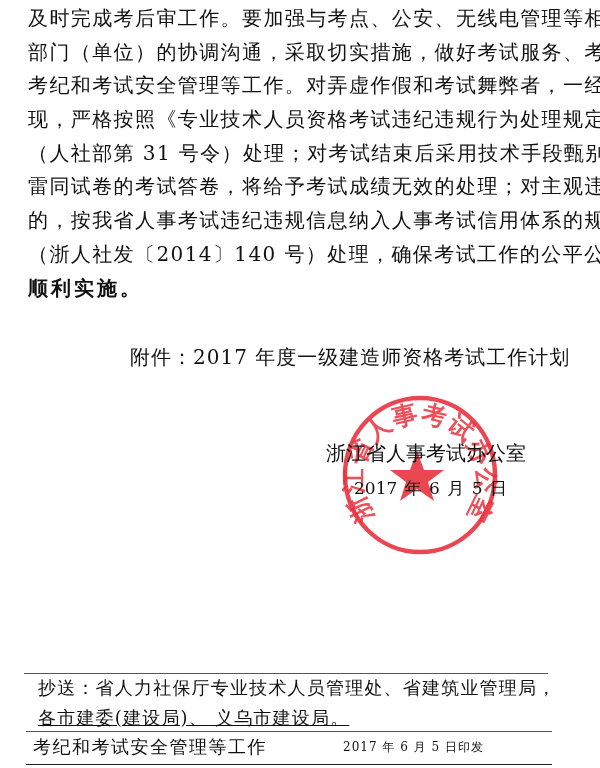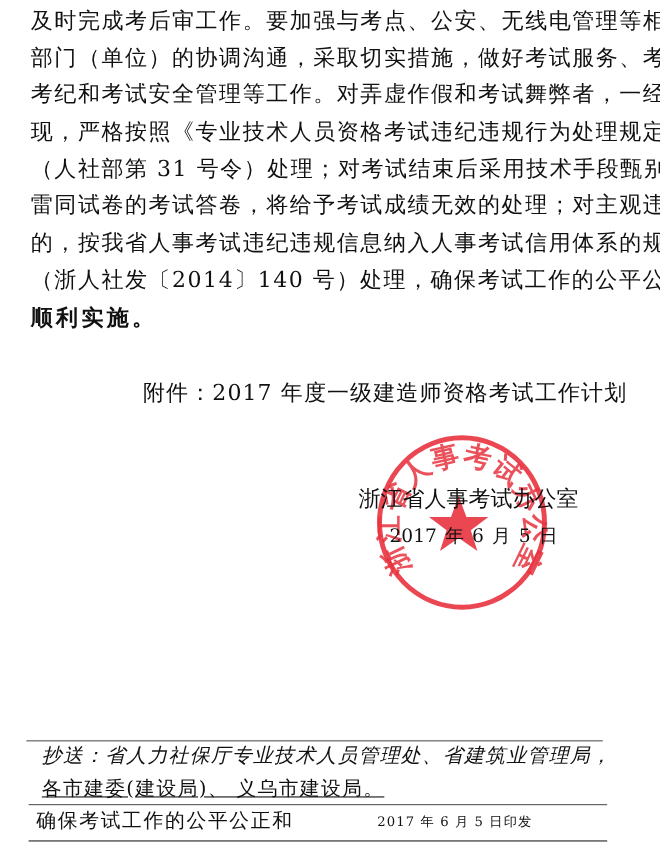--- a/index.html
+++ b/index.html
@@ -45,20 +45,20 @@
     <text font-size="25" fill="#e8333f" opacity="0.85" font-family="DejaVu Sans, sans-serif" font-weight="bold" letter-spacing="1">
       <textPath href="#sealArc" startOffset="50%" text-anchor="middle">浙江省人事考试办公室</textPath>
     </text>
     <polygon fill="#e8333f" opacity="0.9" points="75,56 82,75 102,75 86,87 92,106 75,94 58,106 64,87 48,75 68,75"></polygon>
   </svg>
 
   <div class="sig-org">浙江省人事考试办公室</div>
   <div class="sig-date">2017 年 6 月 5 日</div>
 
   <div class="rule" style="left:24px; width:524px; top:673px;"></div>
-  <div class="cc" style="top:677px;font-style:italic;">抄送：省人力社保厅专业技术人员管理处、省建筑业管理局，</div>
+  <div class="cc" style="top:677px;">抄送：省人力社保厅专业技术人员管理处、省建筑业管理局，</div>
   <div class="cc" style="top:707px;text-decoration:underline;">各市建委(建设局)、 义乌市建设局。</div>
   <div class="rule" style="left:26px; width:526px; top:731px;"></div>
-  <div class="footer-left">确保考试工作的公平公正和</div>
+  <div class="footer-left">考纪和考试安全管理等工作</div>
   <div class="footer-right">2017 年 6 月 5 日印发</div>
   <div class="rule" style="left:26px; width:526px; top:764px; border-top-color:#222;"></div>
 
 </div>
 
 </body></html>

